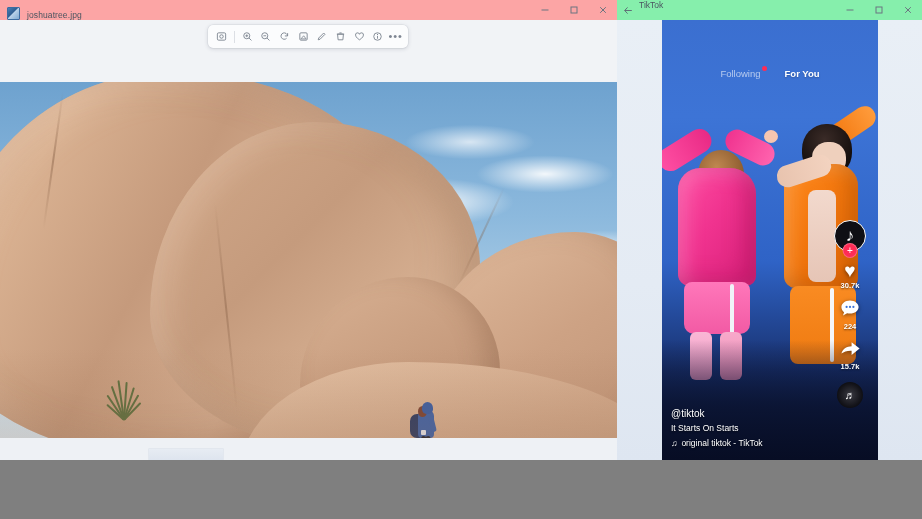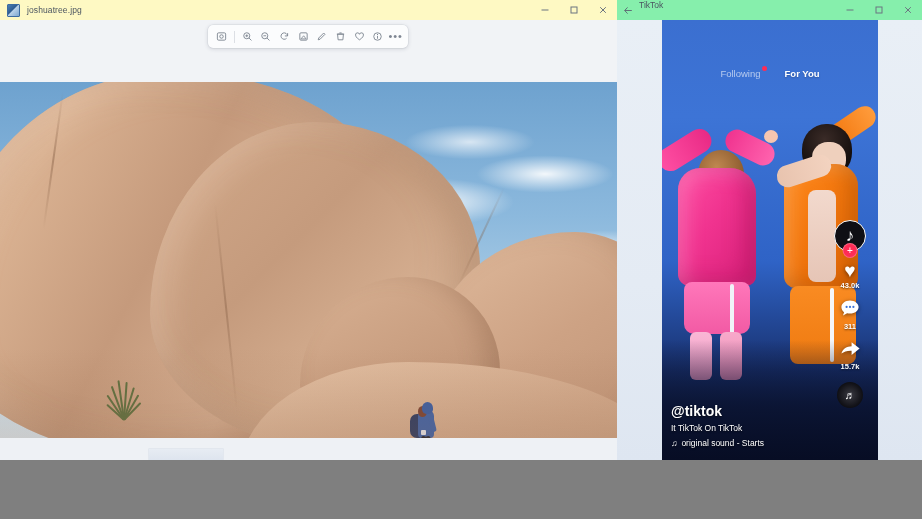--- a/index.html
+++ b/index.html
@@ -10,22 +10,22 @@
     -webkit-font-smoothing:antialiased;
   }
   .screen{position:relative;width:922px;height:519px;background:#7f7f7f;overflow:hidden;}
 
   
   .photos-win{
     position:absolute;left:0;top:0;width:617px;height:460px;
     background:#f1f3f6;overflow:hidden;
   }
   .photos-titlebar{
-    position:relative;height:20px;background:#fef9c3;
-    display:flex;align-items:center;
+    position:relative;height:20px;background:#fca5a5;
+    display:flex;align-items:flex-end;
   }
   .pt-icon{
     width:11px;height:11px;margin-left:7px;margin-right:7px;
     background:linear-gradient(135deg,#4a7fb5 0%,#2d5b8e 45%,#bcd4ea 46%,#7ea8d0 100%);
     border:1px solid #3c6ca0;border-radius:1px;flex:0 0 auto;
   }
   .pt-title{font-size:8.5px;color:#4b5560;letter-spacing:.1px;white-space:nowrap;}
   .win-ctrls{position:absolute;right:0;top:0;height:20px;display:flex;align-items:center;}
   .wc{width:29px;height:20px;display:flex;align-items:center;justify-content:center;
       color:#6b7480;font-size:10px;line-height:1;}
@@ -214,21 +214,21 @@
     filter:drop-shadow(0 1px 2px rgba(0,0,0,.5));}
   .rail-count{font-size:7.5px;color:#fff;margin-top:1px;
     text-shadow:0 1px 2px rgba(0,0,0,.6);font-weight:bold;}
   .disc{width:26px;height:26px;border-radius:50%;
     background:radial-gradient(circle at 50% 50%,#3a3a42 0%,#14141a 60%,#000 100%);
     display:flex;align-items:center;justify-content:center;margin-top:2px;}
   .disc span{color:#fff;font-size:11px;line-height:1;}
 
   
   .tt-caption{position:absolute;left:9px;bottom:12px;width:150px;z-index:7;}
-  .cap-user{font-size:14px;font-weight:bold;color:#fff;text-shadow:0 1px 2px rgba(0,0,0,.65);}
+  .cap-user{font-size:10px;font-weight:normal;color:#fff;text-shadow:0 1px 2px rgba(0,0,0,.65);}
   .cap-text{font-size:8.5px;color:#fff;margin-top:4px;text-shadow:0 1px 2px rgba(0,0,0,.65);}
   .cap-music{font-size:8.5px;color:#fff;margin-top:5px;display:flex;align-items:center;gap:4px;
              text-shadow:0 1px 2px rgba(0,0,0,.65);}
 
   
   .bottom-strip{position:absolute;left:0;top:460px;width:922px;height:59px;background:#7f7f7f;}
 </style>
 </head>
 <body>
 
@@ -435,54 +435,54 @@
 
         <div class="tt-rail">
           <div class="rail-item">
             <div class="avatar">
               <span class="note">♪</span>
               <span class="plus">+</span>
             </div>
           </div>
           <div class="rail-item">
             <div class="rail-glyph">♥</div>
-            <div class="rail-count">43.0k</div>
+            <div class="rail-count">30.7k</div>
           </div>
           <div class="rail-item">
             <div class="rail-glyph">
               <svg width="20" height="19" viewBox="0 0 20 19">
                   <path d="M10 1.4c4.8 0 8.6 2.9 8.6 6.6 0 3.7-3.8 6.6-8.6 6.6-1 0-2-.14-2.9-.39L3 16.4l1.1-3.1C2.5 12.1 1.4 10.1 1.4 8 1.4 4.3 5.2 1.4 10 1.4Z" fill="#fff"></path>
                   <circle cx="6.6" cy="7.9" r="1.1" fill="#3d74d6"></circle>
                   <circle cx="10" cy="7.9" r="1.1" fill="#3d74d6"></circle>
                   <circle cx="13.4" cy="7.9" r="1.1" fill="#3d74d6"></circle>
                 </svg>
             </div>
-            <div class="rail-count">311</div>
+            <div class="rail-count">224</div>
           </div>
           <div class="rail-item">
             <div class="rail-glyph">
               <svg width="21" height="18" viewBox="0 0 21 18">
                   <path d="M1.4 13.6c1.6-5.2 5.4-7.3 10.2-7.4V2.2L19.6 8.6 11.6 15v-4.2c-4.4-.2-7.6.9-10.2 2.8Z" fill="#fff"></path>
                 </svg>
             </div>
             <div class="rail-count">15.7k</div>
           </div>
           <div class="rail-item">
             <div class="disc">
               <span>♬</span>
             </div>
           </div>
         </div>
 
         <div class="tt-caption">
           <div class="cap-user">@tiktok</div>
-          <div class="cap-text">It TikTok On TikTok</div>
+          <div class="cap-text">It Starts On Starts</div>
           <div class="cap-music">
             <span>♫</span>
-            <span>original sound - Starts</span>
+            <span>original tiktok - TikTok</span>
           </div>
         </div>
       </div>
     </div>
   </div>
 
   <div class="bottom-strip"></div>
 </div>
 
 </body></html>

